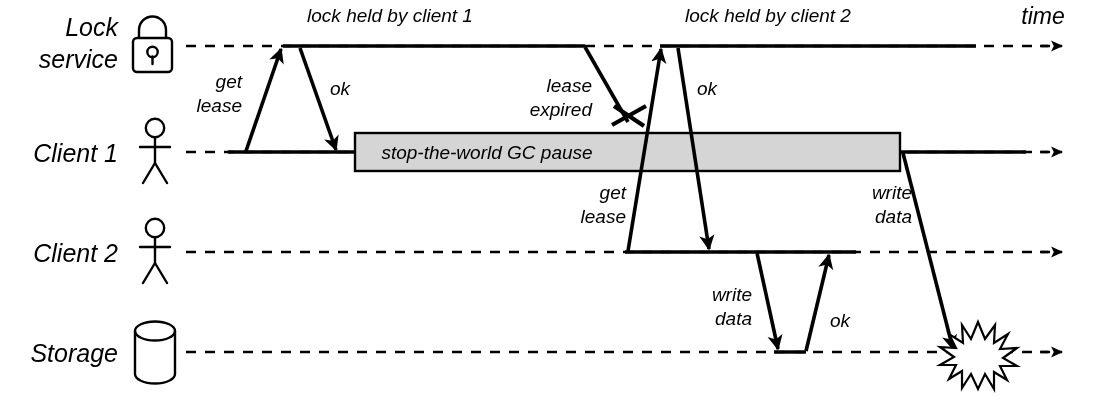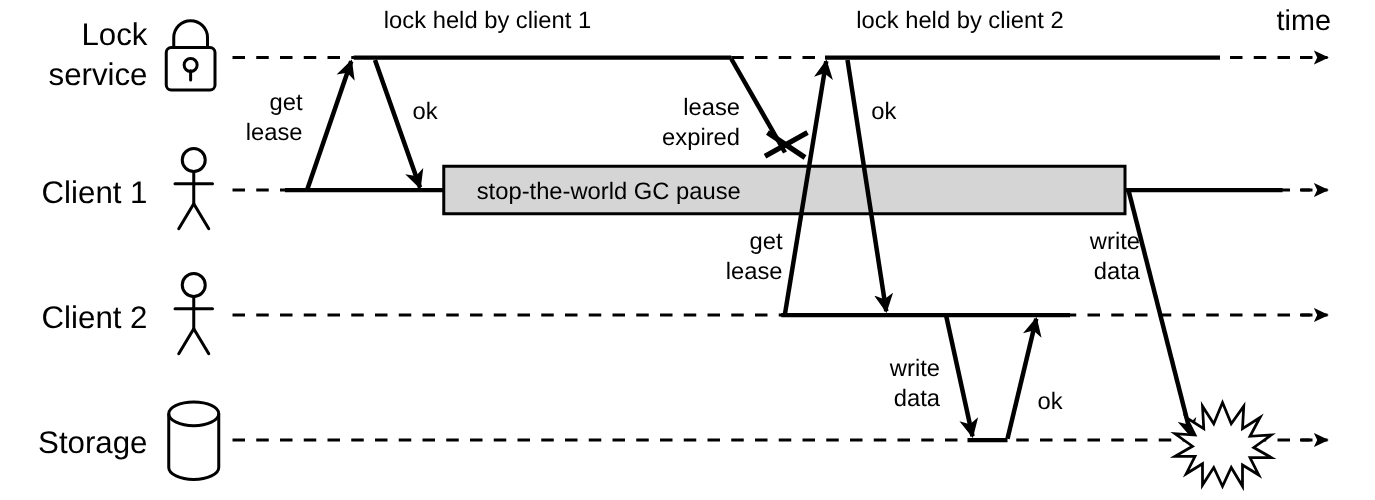--- a/index.html
+++ b/index.html
@@ -8,20 +8,21 @@
     padding: 0;
     background: #ffffff;
   }
   #stage {
     position: relative;
     width: 1100px;
     height: 400px;
     background: #ffffff;
     overflow: hidden;
     font-family: "Liberation Sans", sans-serif;
+    font-style: italic;
   }
   #diagram-svg {
     position: absolute;
     left: 0;
     top: 0;
     width: 1100px;
     height: 400px;
   }
   .lane-label {
     font-family: "Liberation Sans", sans-serif;

